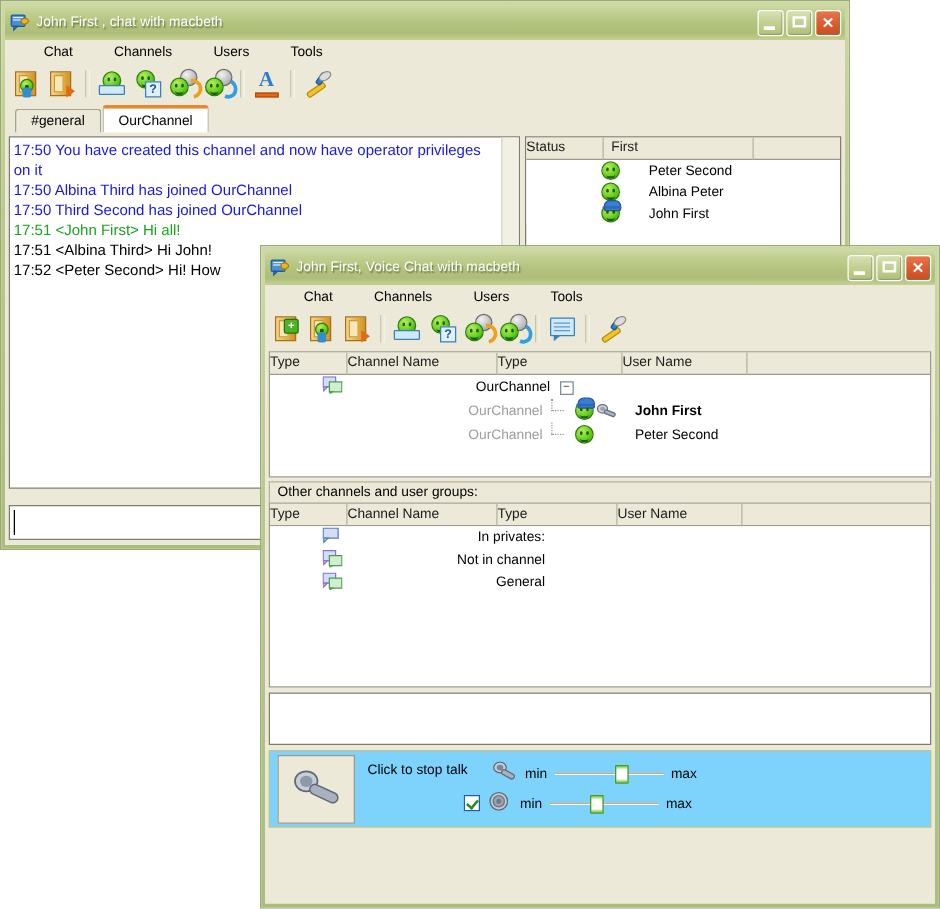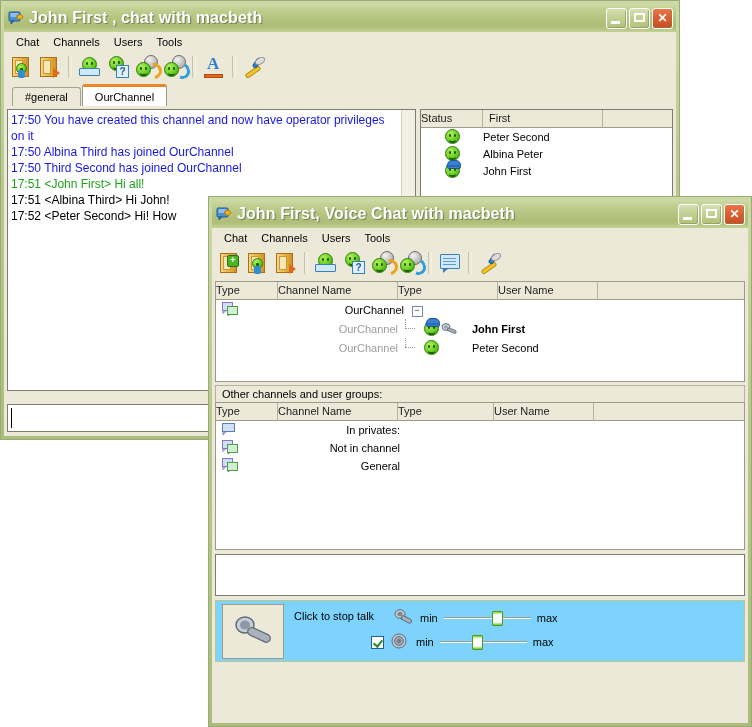--- a/index.html
+++ b/index.html
@@ -35,22 +35,22 @@
     box-sizing: border-box;
     position: relative;
   }
   .title-ico {
     width: 16px; height: 16px;
     margin-right: 5px;
     flex: none;
     position: relative;
   }
   .title-text {
-    font-size: 16px;
-    font-weight: bold;
+    font-size: 11px;
+    font-weight: normal;
     color: #ffffff;
     text-shadow: 1px 1px 1px rgba(90,100,60,0.75);
     white-space: nowrap;
     letter-spacing: 0.1px;
     flex: 1 1 auto;
     overflow: hidden;
   }
   .title-btns { display: flex; gap: 2px; flex: none; padding-right: 1px; }
   .tbtn {
     width: 21px; height: 21px;
@@ -80,21 +80,21 @@
 
   
   .menubar {
     height: 19px;
     display: flex; align-items: center;
     background: #ece9d8;
     padding-left: 5px;
     border-bottom: 0;
   }
   .menuitem {
-    font-size: 11px; color: #000; padding: 1px 7px; cursor: default;
+    font-size: 11px; color: #000; padding: 1px 7px; cursor: default; margin-left: 19px;
   }
 
   
   .toolbar {
     height: 32px;
     display: flex; align-items: center;
     background: #ece9d8;
     padding-left: 4px;
   }
   .tool { width: 28px; height: 28px; position: relative; }
@@ -190,21 +190,21 @@
     font-size: 11px; color: #1c1c1c;
   }
   .colhdr .col {
     height: 18px; line-height: 17px;
     border-right: 1px solid #b5b29c;
     box-sizing: border-box;
     text-align: left;
     overflow: hidden; white-space: nowrap;
   }
 
-  .listbody { background: #ffffff; overflow: hidden; }
+  .listbody { background: #ffffff; overflow: hidden; padding-left: 36px; }
   .row { display: flex; align-items: center; height: 17px; font-size: 11px; color: #000; }
 
   
   .vscroll {
     width: 14px; background: #f2f0e4;
     border-left: 1px solid #d6d3c0;
     box-sizing: border-box;
   }
 
   

